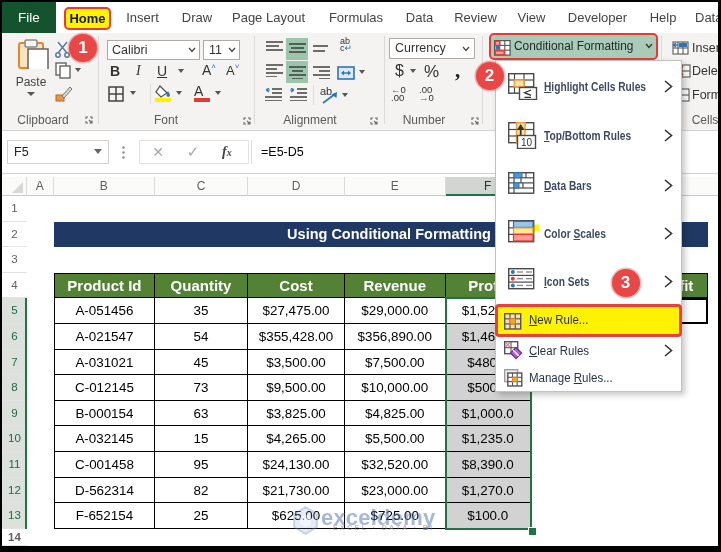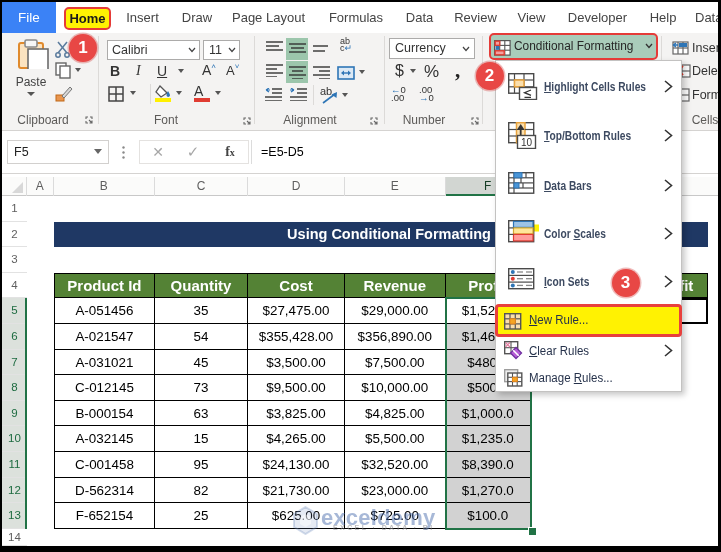--- a/index.html
+++ b/index.html
@@ -17,21 +17,21 @@
   .hcell{background:#548235;color:#fff;font-weight:bold;font-size:15px;border-right:1.4px solid #000;border-bottom:1.4px solid #000;}
   .menuitem{position:absolute;z-index:21;font-size:12px;font-weight:bold;color:#3d4a61;transform:scaleX(0.85);transform-origin:0 50%;white-space:nowrap;}
   .selc{background:#D2D2D2;}
   .marrow{position:absolute;z-index:21;width:9px;height:13px;}
 </style>
 </head>
 <body>
 <div id="page">
 
   <div class="abs" style="left:2px;top:2px;width:716px;height:31px;background:#fff;"></div>
-  <div class="abs" style="left:2px;top:2px;width:54px;height:42px;background:#3b82f6;color:#fff;font-size:13.5px;text-align:center;line-height:31px;">File</div>
+  <div class="abs" style="left:2px;top:2px;width:54px;height:42px;background:#14532d;color:#fff;font-size:13.5px;text-align:center;line-height:31px;">File</div>
   <div class="abs" style="left:64px;top:7px;width:43px;height:19px;background:#FFF202;border:2.5px solid #E53B38;border-radius:5px;color:#1a1a1a;font-size:13px;font-weight:bold;text-align:center;line-height:19px;z-index:5;">Home</div>
   <div class="tab" style="left:120px;width:45px;">Insert</div>
   <div class="tab" style="left:175px;width:44px;">Draw</div>
   <div class="tab" style="left:228px;width:81px;">Page Layout</div>
   <div class="tab" style="left:322px;width:68px;">Formulas</div>
   <div class="tab" style="left:402px;width:35px;">Data</div>
   <div class="tab" style="left:450px;width:51px;">Review</div>
   <div class="tab" style="left:513px;width:37px;">View</div>
   <div class="tab" style="left:563px;width:69px;">Developer</div>
   <div class="tab" style="left:646px;width:34px;">Help</div>
@@ -246,21 +246,21 @@
   <div class="abs" style="left:14px;top:140px;height:24px;line-height:24px;font-size:12.5px;color:#222;">F5</div>
   <div class="abs" style="left:94px;top:149px;width:0;height:0;border-left:4px solid transparent;border-right:4px solid transparent;border-top:5px solid #666;"></div>
   <svg class="abs" style="left:122px;top:146px;" width="3" height="13" viewBox="0 0 3 13">
       <circle cx="1.5" cy="1.5" r="1.2" fill="#8a8a8a"></circle>
       <circle cx="1.5" cy="6.5" r="1.2" fill="#8a8a8a"></circle>
       <circle cx="1.5" cy="11.5" r="1.2" fill="#8a8a8a"></circle>
     </svg>
   <div class="abs" style="left:139px;top:140px;width:110px;height:24px;border:1px solid #E4E2E0;box-sizing:border-box;background:#fff;"></div>
   <div class="abs" style="left:150px;top:140px;width:16px;height:24px;line-height:24px;color:#A6A6A6;font-size:14px;text-align:center;">✕</div>
   <div class="abs" style="left:185px;top:140px;width:16px;height:24px;line-height:24px;color:#A6A6A6;font-size:15px;text-align:center;">✓</div>
-  <div class="abs" style="left:222px;top:140px;width:16px;height:24px;line-height:24px;color:#444;font-size:14px;text-align:center;font-family:'Liberation Serif',serif;font-weight:bold;">f<span style="font-size:10px;">x</span></div>
+  <div class="abs" style="left:222px;top:140px;width:16px;height:24px;line-height:24px;color:#444;font-size:14px;font-family:'Liberation Serif',serif;font-style:italic;font-weight:bold;">f<span style="font-size:10px;">x</span></div>
   <div class="abs" style="left:251px;top:140px;width:1px;height:24px;background:#DCDCDC;"></div>
   <div class="abs" style="left:261px;top:140px;height:24px;line-height:24px;font-size:12.5px;color:#000;">=E5-D5</div>
 
   <div class="abs" style="left:2px;top:177px;width:716px;height:369px;background:#fff;"></div>
 
   <div class="abs" style="left:2px;top:177px;width:716px;height:19px;background:#FBFBFA;border-bottom:1px solid #C8C8C8;box-sizing:border-box;"></div>
   <div class="abs" style="left:2px;top:177px;width:25px;height:19px;border-right:1px solid #DBDBDB;box-sizing:border-box;">
       <div style="position:absolute;right:3px;bottom:3px;width:0;height:0;border-left:11px solid transparent;border-bottom:11px solid #D8D8D8;"></div>
     </div>
   <div class="hl" style="left:27px;width:26.5px;">A</div>
@@ -277,21 +277,21 @@
   <div class="rn" style="top:272.8px;">4</div>
   <div class="rn rnsel" style="top:298.4px;">5</div>
   <div class="rn rnsel" style="top:324px;">6</div>
   <div class="rn rnsel" style="top:349.6px;">7</div>
   <div class="rn rnsel" style="top:375.2px;">8</div>
   <div class="rn rnsel" style="top:400.8px;">9</div>
   <div class="rn rnsel" style="top:426.4px;">10</div>
   <div class="rn rnsel" style="top:452px;">11</div>
   <div class="rn rnsel" style="top:477.6px;">12</div>
   <div class="rn rnsel" style="top:503.2px;">13</div>
-  <div class="rn" style="top:528.8px;height:17px;line-height:17px;">14</div>
+  <div class="rn" style="top:528.8px;height:17px;line-height:17px;font-weight:bold;">14</div>
   <div class="abs" style="left:25px;top:298.4px;width:2px;height:230.4px;background:#217346;"></div>
 
   <div class="abs" style="left:53.5px;top:221.6px;width:654px;height:25.6px;background:#1F3864;color:#fff;font-weight:bold;font-size:14.5px;text-align:center;line-height:25.6px;padding-left:17px;box-sizing:border-box;">Using Conditional Formatting</div>
 
   <div class="abs" style="left:53.5px;top:272.8px;width:477.5px;height:1.4px;background:#000;"></div>
   <div class="abs" style="left:53.5px;top:272.8px;width:1.4px;height:256px;background:#000;"></div>
 
   <div class="tcell hcell" style="left:155px;top:274.2px;width:93px;height:24.2px;line-height:24.2px;">Quantity</div>
   <div class="tcell hcell" style="left:54.9px;top:274.2px;width:100.1px;height:24.2px;line-height:24.2px;">Product Id</div>
   <div class="tcell hcell" style="left:248px;top:274.2px;width:97px;height:24.2px;line-height:24.2px;">Cost</div>

